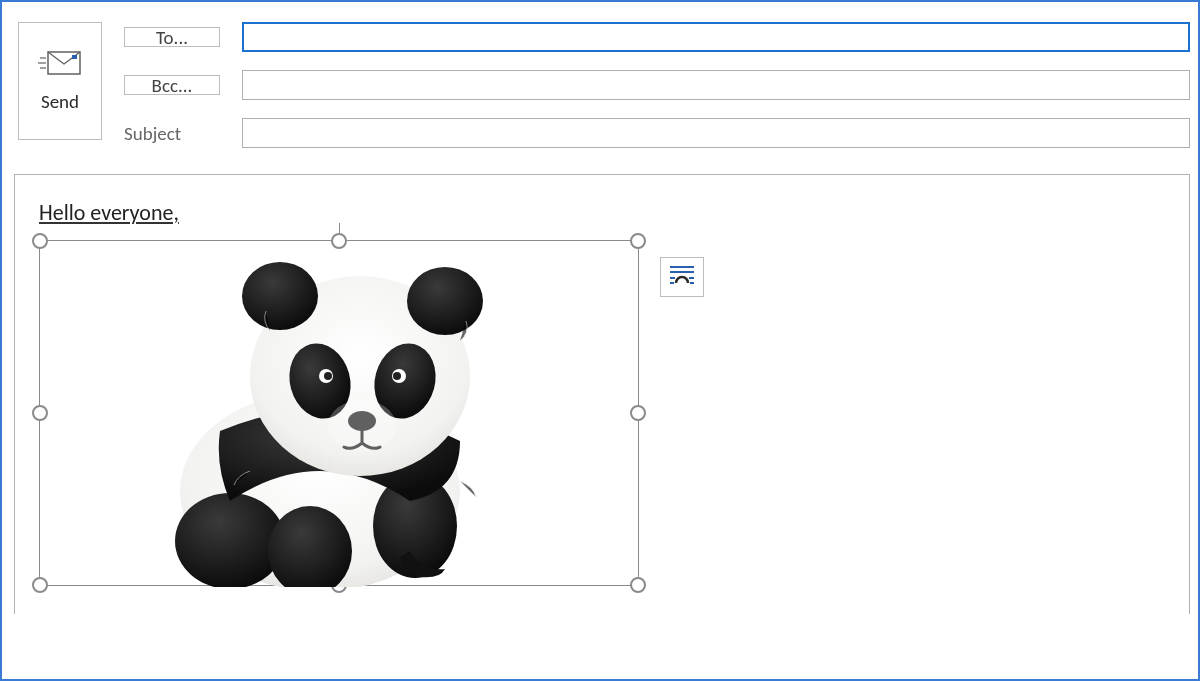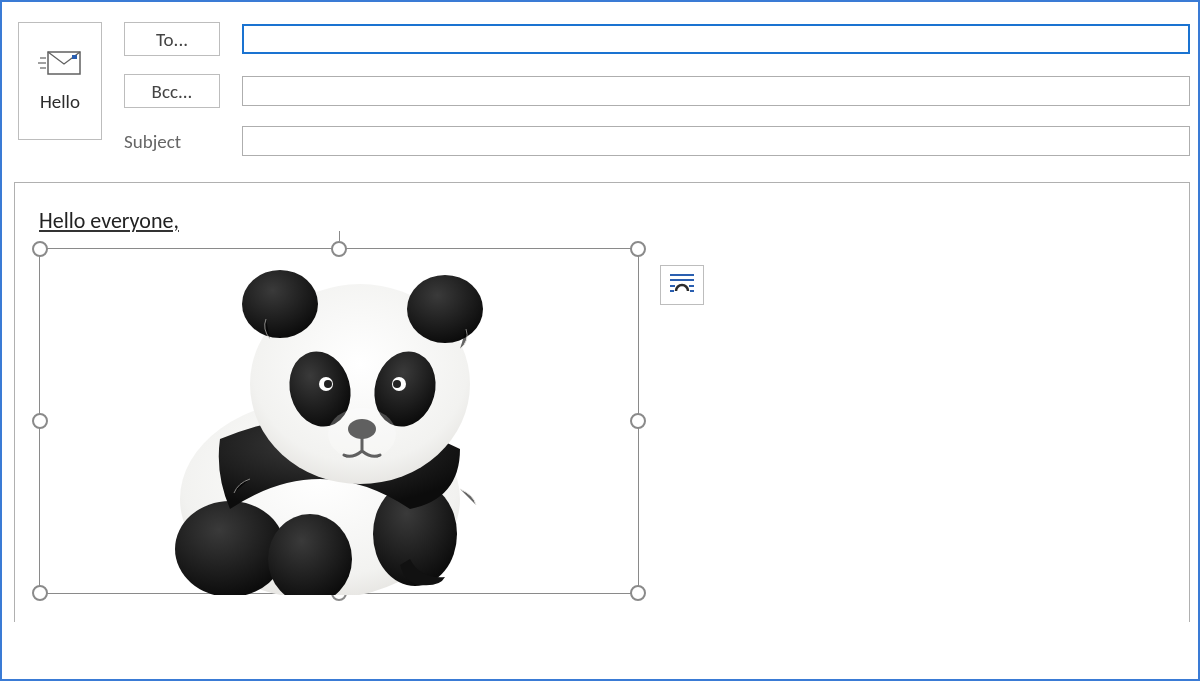--- a/index.html
+++ b/index.html
@@ -44,21 +44,21 @@
     display: flex;
     flex-direction: column;
   }
   .field-row {
     display: flex;
     align-items: center;
     margin-bottom: 18px;
   }
   .field-button {
     width: 96px;
-    height: 34px;
+    height: 20px;
     border: 1px solid #bdbdbd;
     background: #fff;
     display: flex;
     align-items: center;
     justify-content: center;
     cursor: pointer;
     font-size: 19px;
     color: #444;
     margin-right: 22px;
   }
@@ -156,21 +156,21 @@
       <span>
         <svg width="44" height="26" viewBox="0 0 44 26">
           <rect x="10" y="2" width="32" height="22" fill="#fff" stroke="#606060" stroke-width="1.5"></rect>
           <polyline points="10,2 26,14 42,2" fill="none" stroke="#606060" stroke-width="1.2"></polyline>
           <rect x="34" y="5" width="5" height="4" fill="#2a5fb0"></rect>
           <line x1="2" y1="8" x2="8" y2="8" stroke="#606060" stroke-width="1.2"></line>
           <line x1="0" y1="13" x2="8" y2="13" stroke="#606060" stroke-width="1.2"></line>
           <line x1="2" y1="18" x2="8" y2="18" stroke="#606060" stroke-width="1.2"></line>
         </svg>
       </span>
-      <span class="send-label">Hello</span>
+      <span class="send-label">Send</span>
     </div>
 
     <div class="fields">
 
       <div class="field-row">
         <div class="field-button">To...</div>
         <input class="field-input active" type="text" value="" style="">
       </div>
 
 

